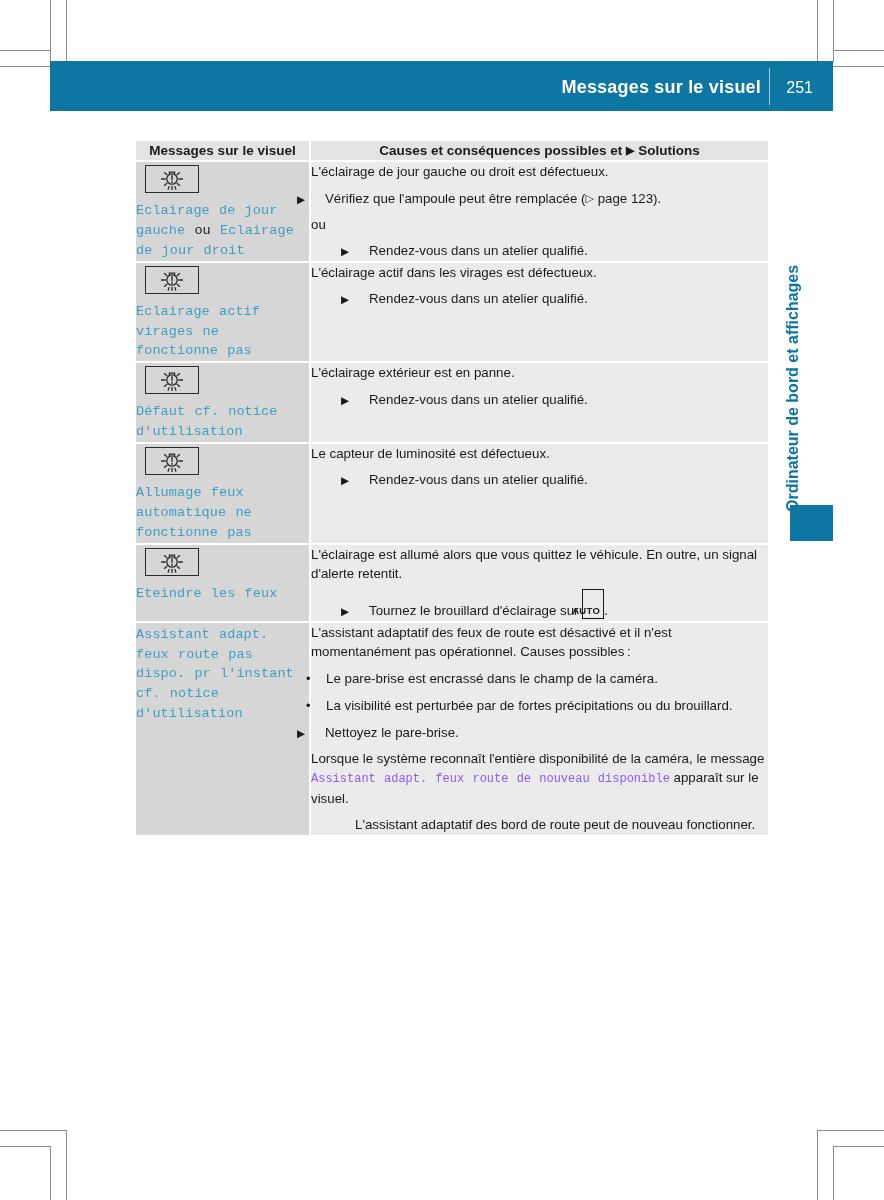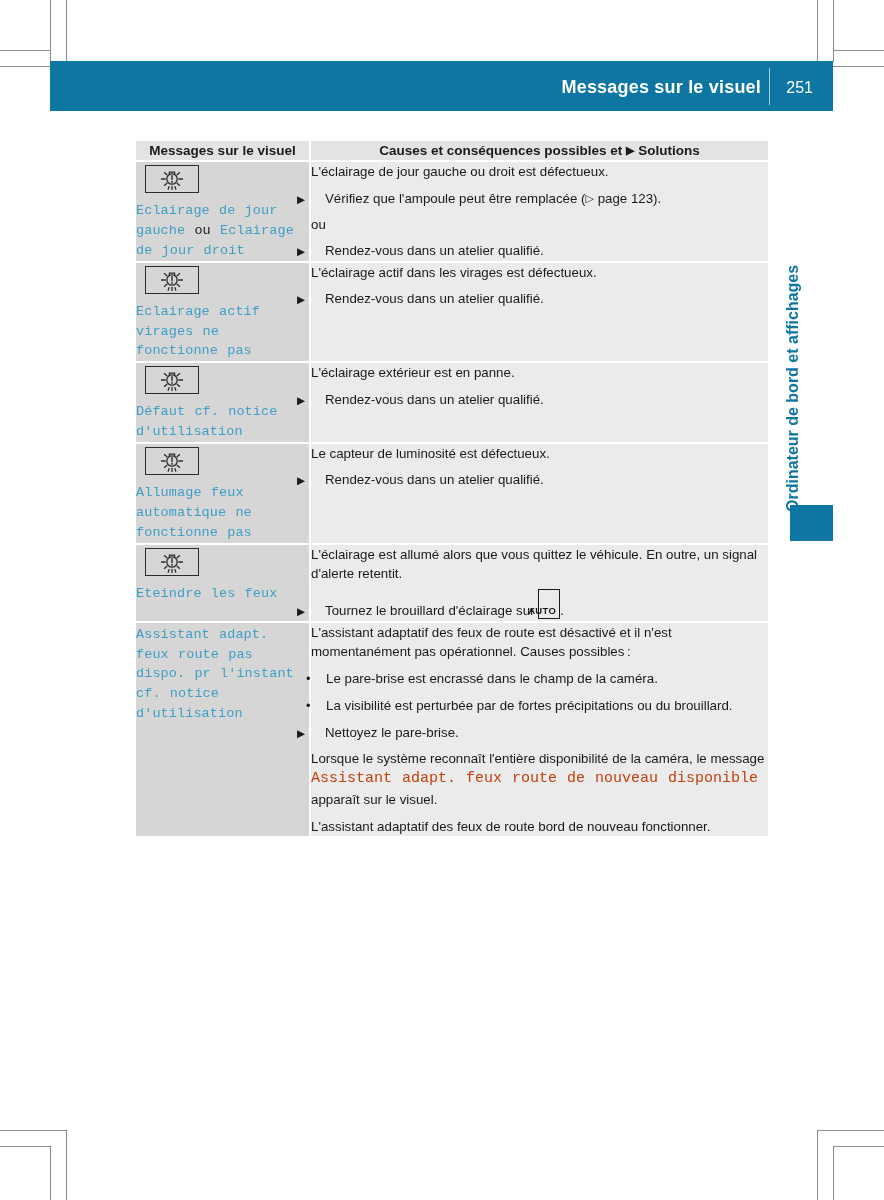--- a/index.html
+++ b/index.html
@@ -172,21 +172,21 @@
   }
   .lamp-icon svg { position: absolute; left: 0; top: 0; }
 
   
   .p {
     font-size: 13.3px;
     line-height: 1.46;
     color: #1a1a1a;
     margin: 0 0 7px 0;
   }
-  .p:last-child { margin-bottom: 0; }
+  .p:last-child { margin-bottom: 0; margin-left: 44px; }
   .p.step {
     padding-left: 14px;
     text-indent: -14px;
   }
   .p.bullet {
     padding-left: 15px;
     text-indent: -10px;
   }
   .p.bullet .dot {
     display: inline-block;
@@ -198,23 +198,23 @@
     width: 14px;
     font-size: 10.5px;
     line-height: 1;
   }
   .ref-arrow {
     font-size: 11px;
     position: relative;
     top: -1px;
   }
   .inline-msg {
-    color: #c2410c;
+    color: #8b5cf6;
     font-family: "Liberation Mono", "DejaVu Sans Mono", monospace;
-    font-size: 15px;
+    font-size: 12px;
     word-spacing: 1px;
   }
   .auto-badge {
     display: inline-block;
     border: 1.3px solid #1a1a1a;
     font-size: 9.5px;
     font-weight: bold;
     letter-spacing: .3px;
     padding: 15px 3px 1px 3px;
     line-height: 12px;
@@ -415,17 +415,17 @@
       <tr>
         <td class="cell-left">
           <span class="msg-name no-icon"><span>Assistant adapt. feux route pas dispo. pr l'instant cf. notice d'utilisation</span></span>
         </td>
         <td class="cell-right">
           <p class="p">L'assistant adaptatif des feux de route est désactivé et il n'est momentanément pas opérationnel. Causes possibles :</p>
           <p class="p bullet"><span class="dot">•</span><span>Le pare-brise est encrassé dans le champ de la caméra.</span></p>
           <p class="p bullet"><span class="dot">•</span><span>La visibilité est perturbée par de fortes précipitations ou du brouillard.</span></p>
           <p class="p step"><span class="arrow">▶</span><span>Nettoyez le pare-brise.</span></p>
           <p class="p"><span>Lorsque le système reconnaît l'entière disponibilité de la caméra, le message </span><span class="inline-msg">Assistant adapt. feux route de nouveau disponible</span><span> apparaît sur le visuel.</span></p>
-          <p class="p">L'assistant adaptatif des feux de route bord de nouveau fonctionner.</p>
+          <p class="p">L'assistant adaptatif des bord de route peut de nouveau fonctionner.</p>
         </td>
       </tr>
     </tbody>
 </table>
 
 </body></html>

